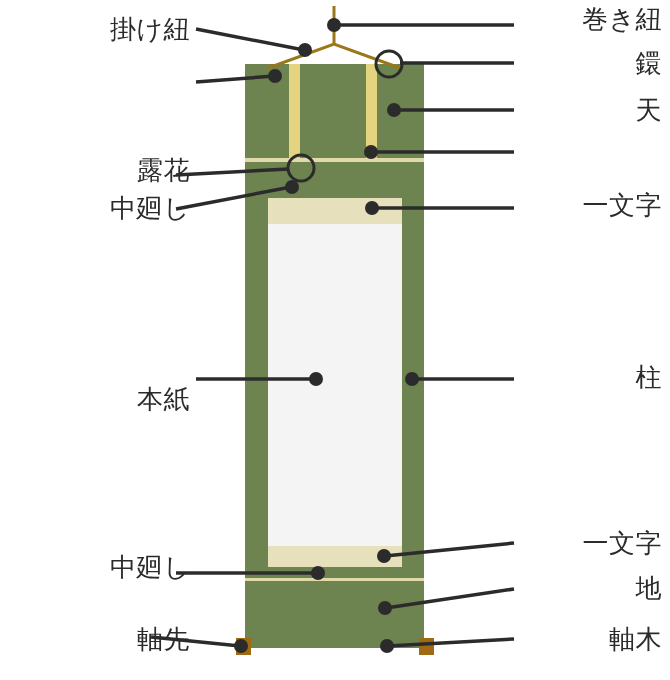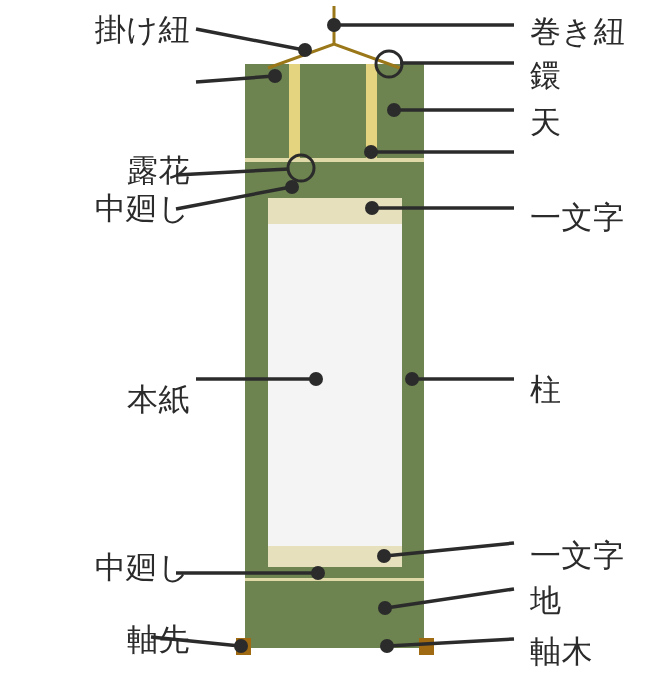--- a/index.html
+++ b/index.html
@@ -21,29 +21,29 @@
   #diagram-svg {
     position: absolute;
     left: 0;
     top: 0;
     width: 670px;
     height: 680px;
     display: block;
   }
   .lbl {
     position: absolute;
-    font-family: Liberation Mono, monospace;
-    font-size: 31px;
+    font-family: Liberation Sans, sans-serif;
+    font-size: 26px;
     line-height: 1;
     color: #2b2b2b;
     white-space: nowrap;
     letter-spacing: 0.5px;
   }
   .lbl-left  { text-align: right; }
-  .lbl-right { text-align: left; margin-top: 12px; }
+  .lbl-right { text-align: right; }
 </style>
 </head>
 <body>
 
 <div id="stage">
 
   <svg id="diagram-svg" viewBox="0 0 670 680" xmlns="http://www.w3.org/2000/svg">
 
     <rect x="245" y="64" width="179" height="96" fill="#6d8350"></rect>
 

